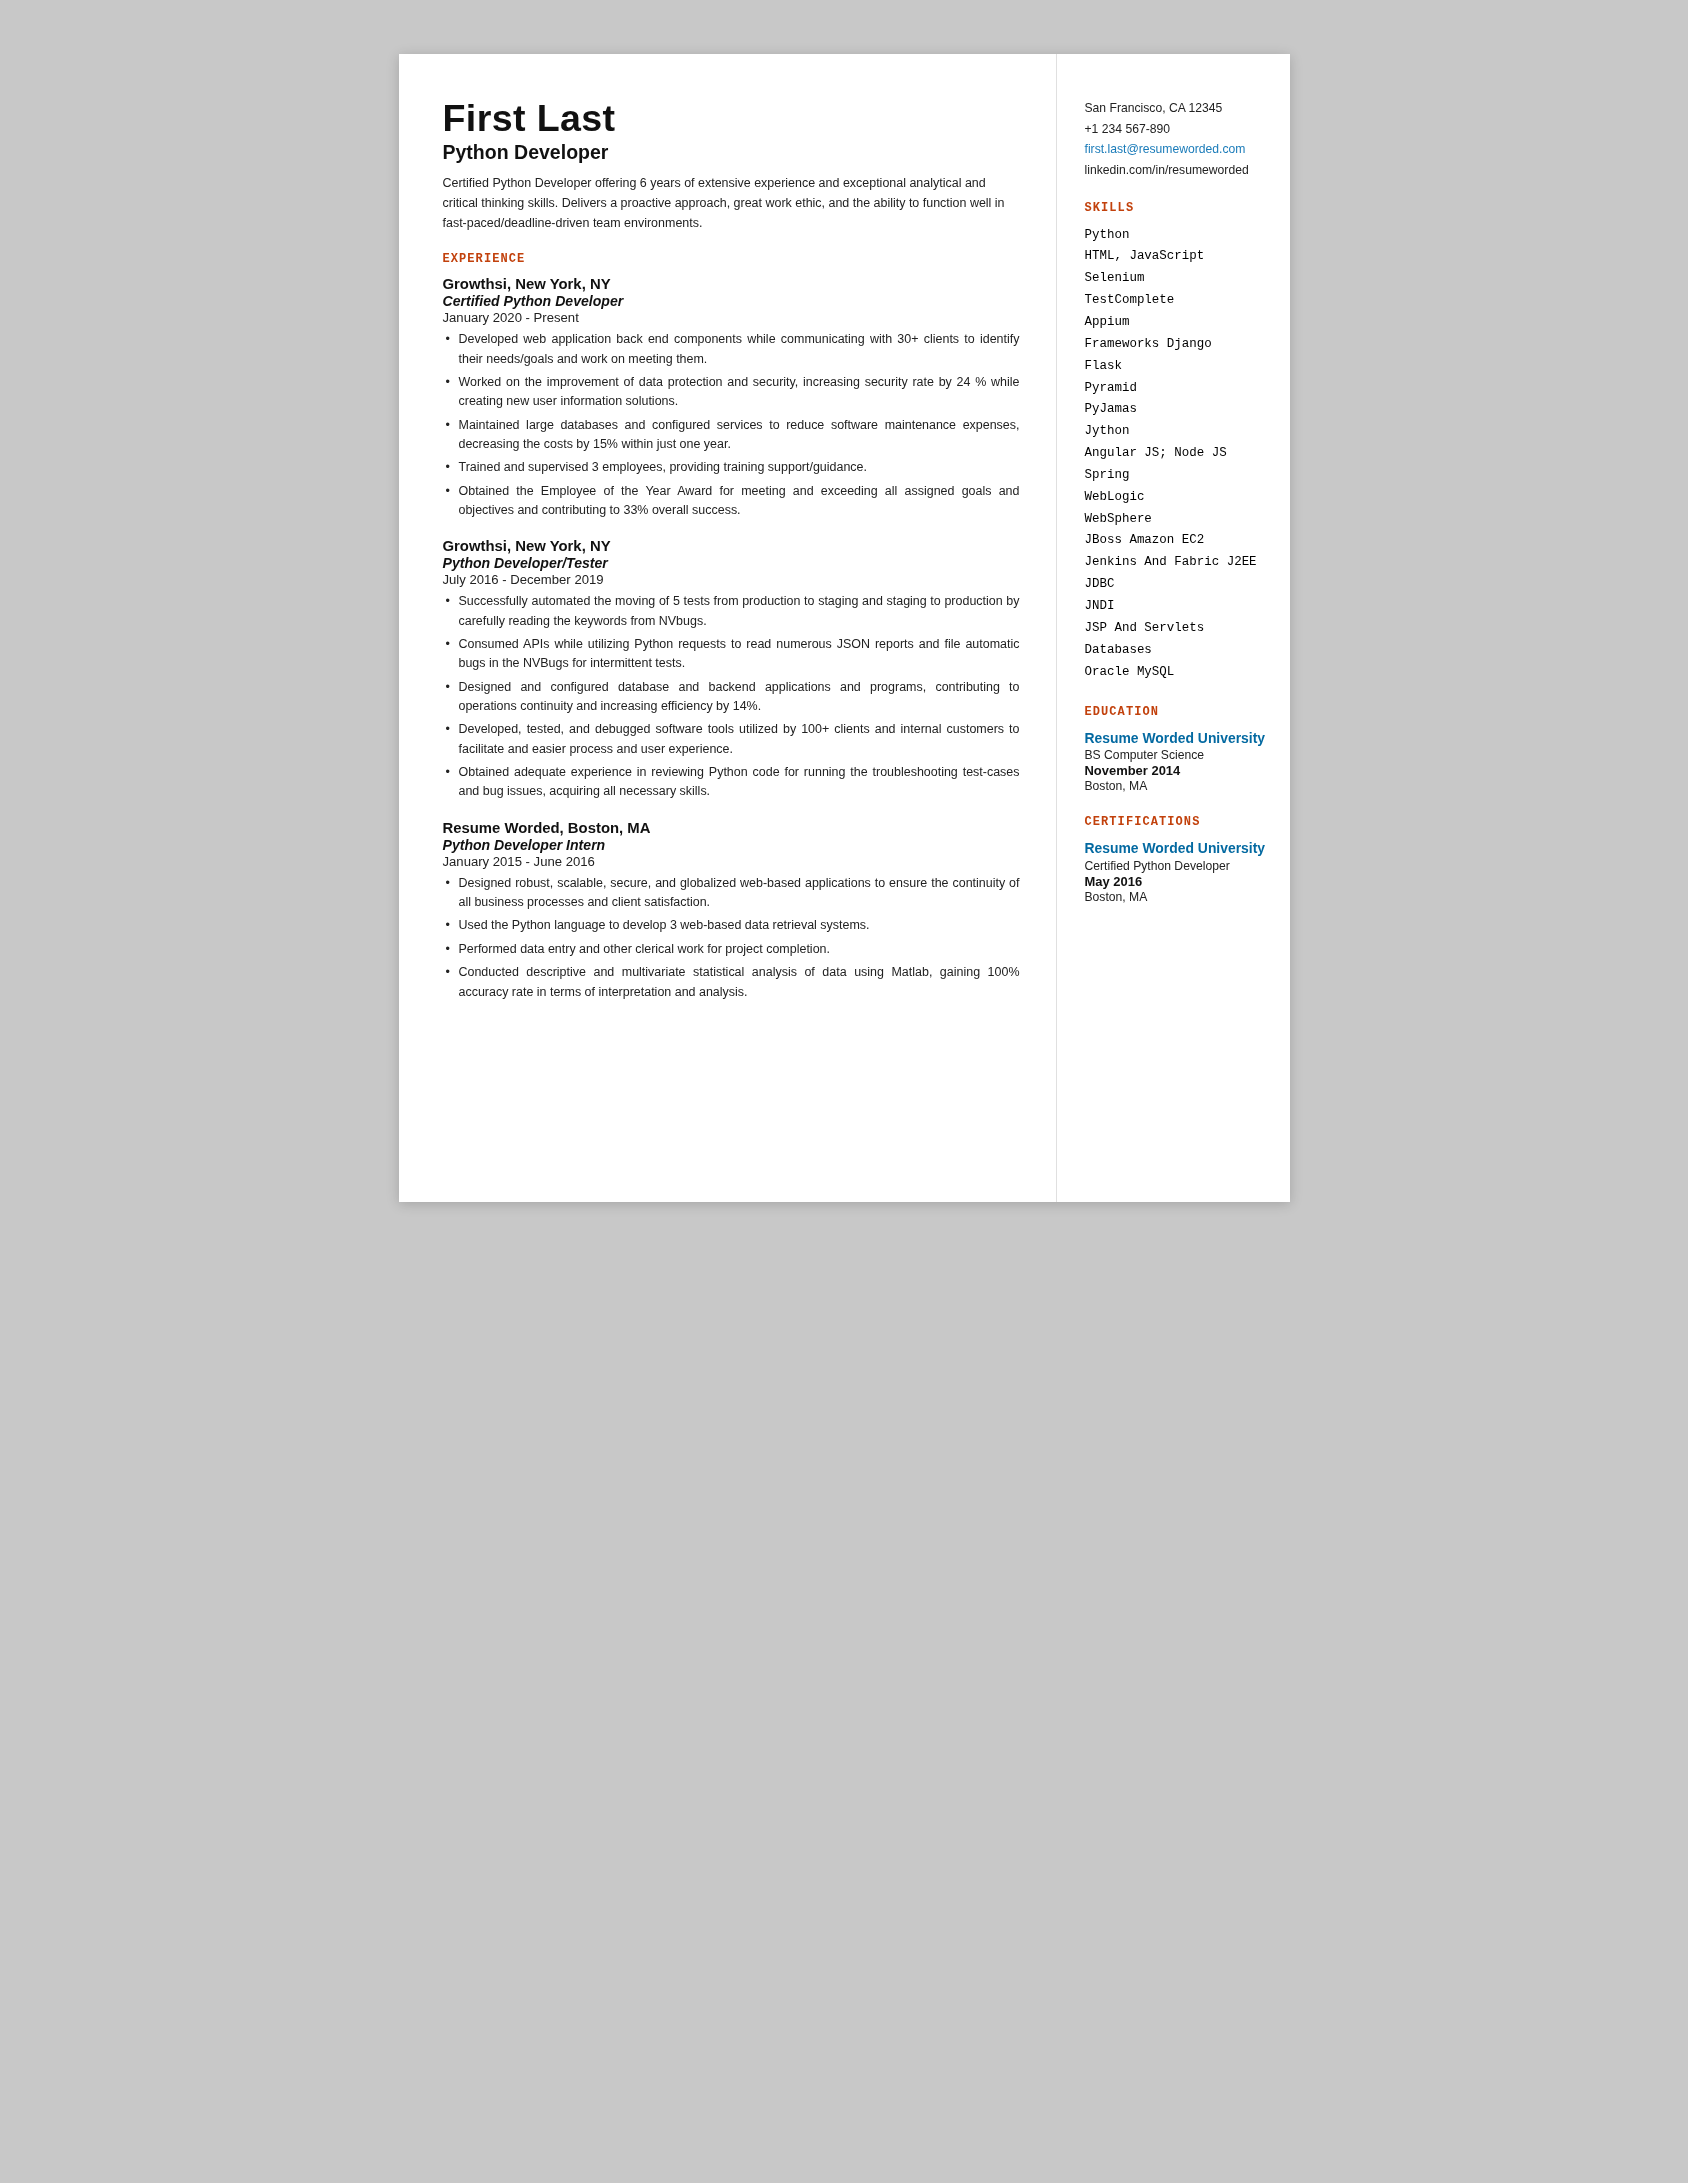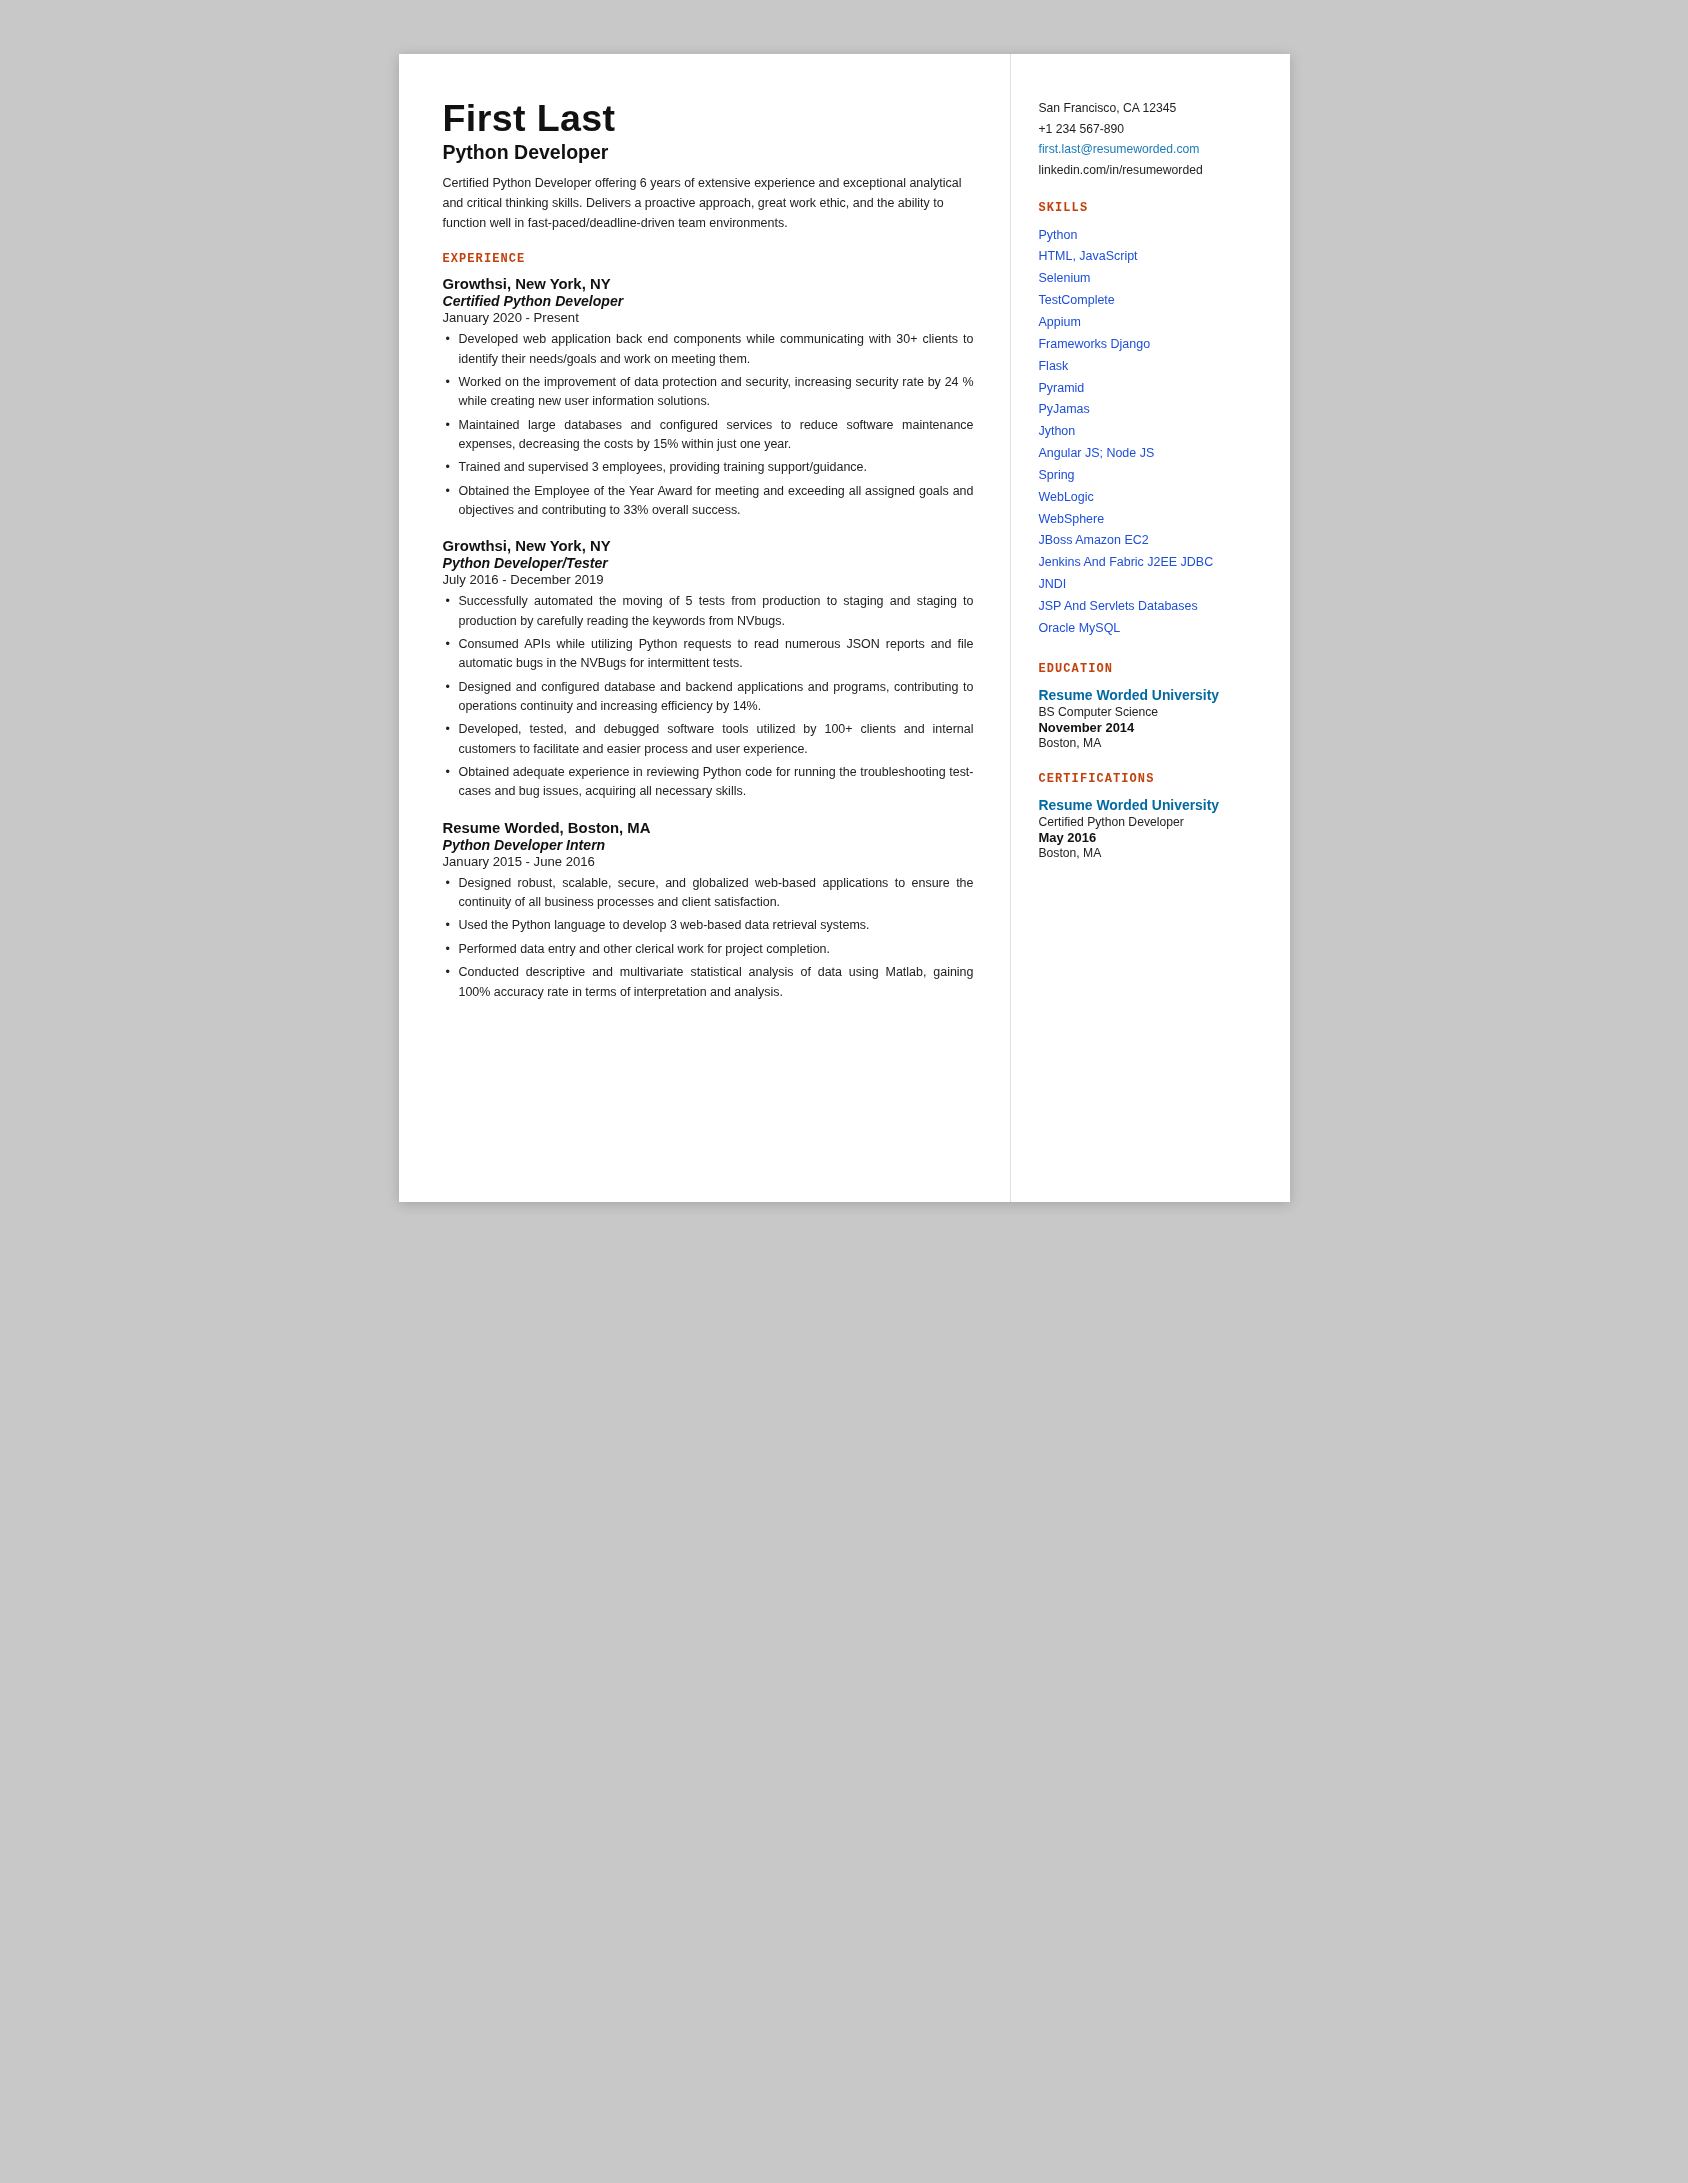--- a/index.html
+++ b/index.html
@@ -24,21 +24,21 @@
       margin-top: 24px;
     }
     
     .left-col {
       flex: 1 1 0;
       padding: 44px 36px 44px 44px;
       border-right: 1px solid #e0e0e0;
     }
     
     .right-col {
-      width: 279px;
+      width: 233px;
       flex-shrink: 0;
       padding: 44px 16px 44px 28px;
     }
     
     .name {
       font-size: 2.35em;
       font-weight: 900;
       color: #111;
       letter-spacing: 0.01em;
       font-family: Arial, sans-serif;
@@ -139,22 +139,22 @@
       text-decoration: none;
     }
     
     .skills-list {
       list-style: none;
       padding: 0;
       margin: 0;
     }
     .skills-list li {
       font-size: 0.78em;
-      color: #1d4ed8;
-      font-family: Liberation Sans, sans-serif;
+      color: #000000;
+      font-family: Liberation Mono, monospace;
       line-height: 1.75;
     }
     
     .edu-block, .cert-block {
       margin-bottom: 10px;
     }
     .edu-inst, .cert-inst {
       font-size: 0.87em;
       font-weight: 700;
       color: #0369a1;

